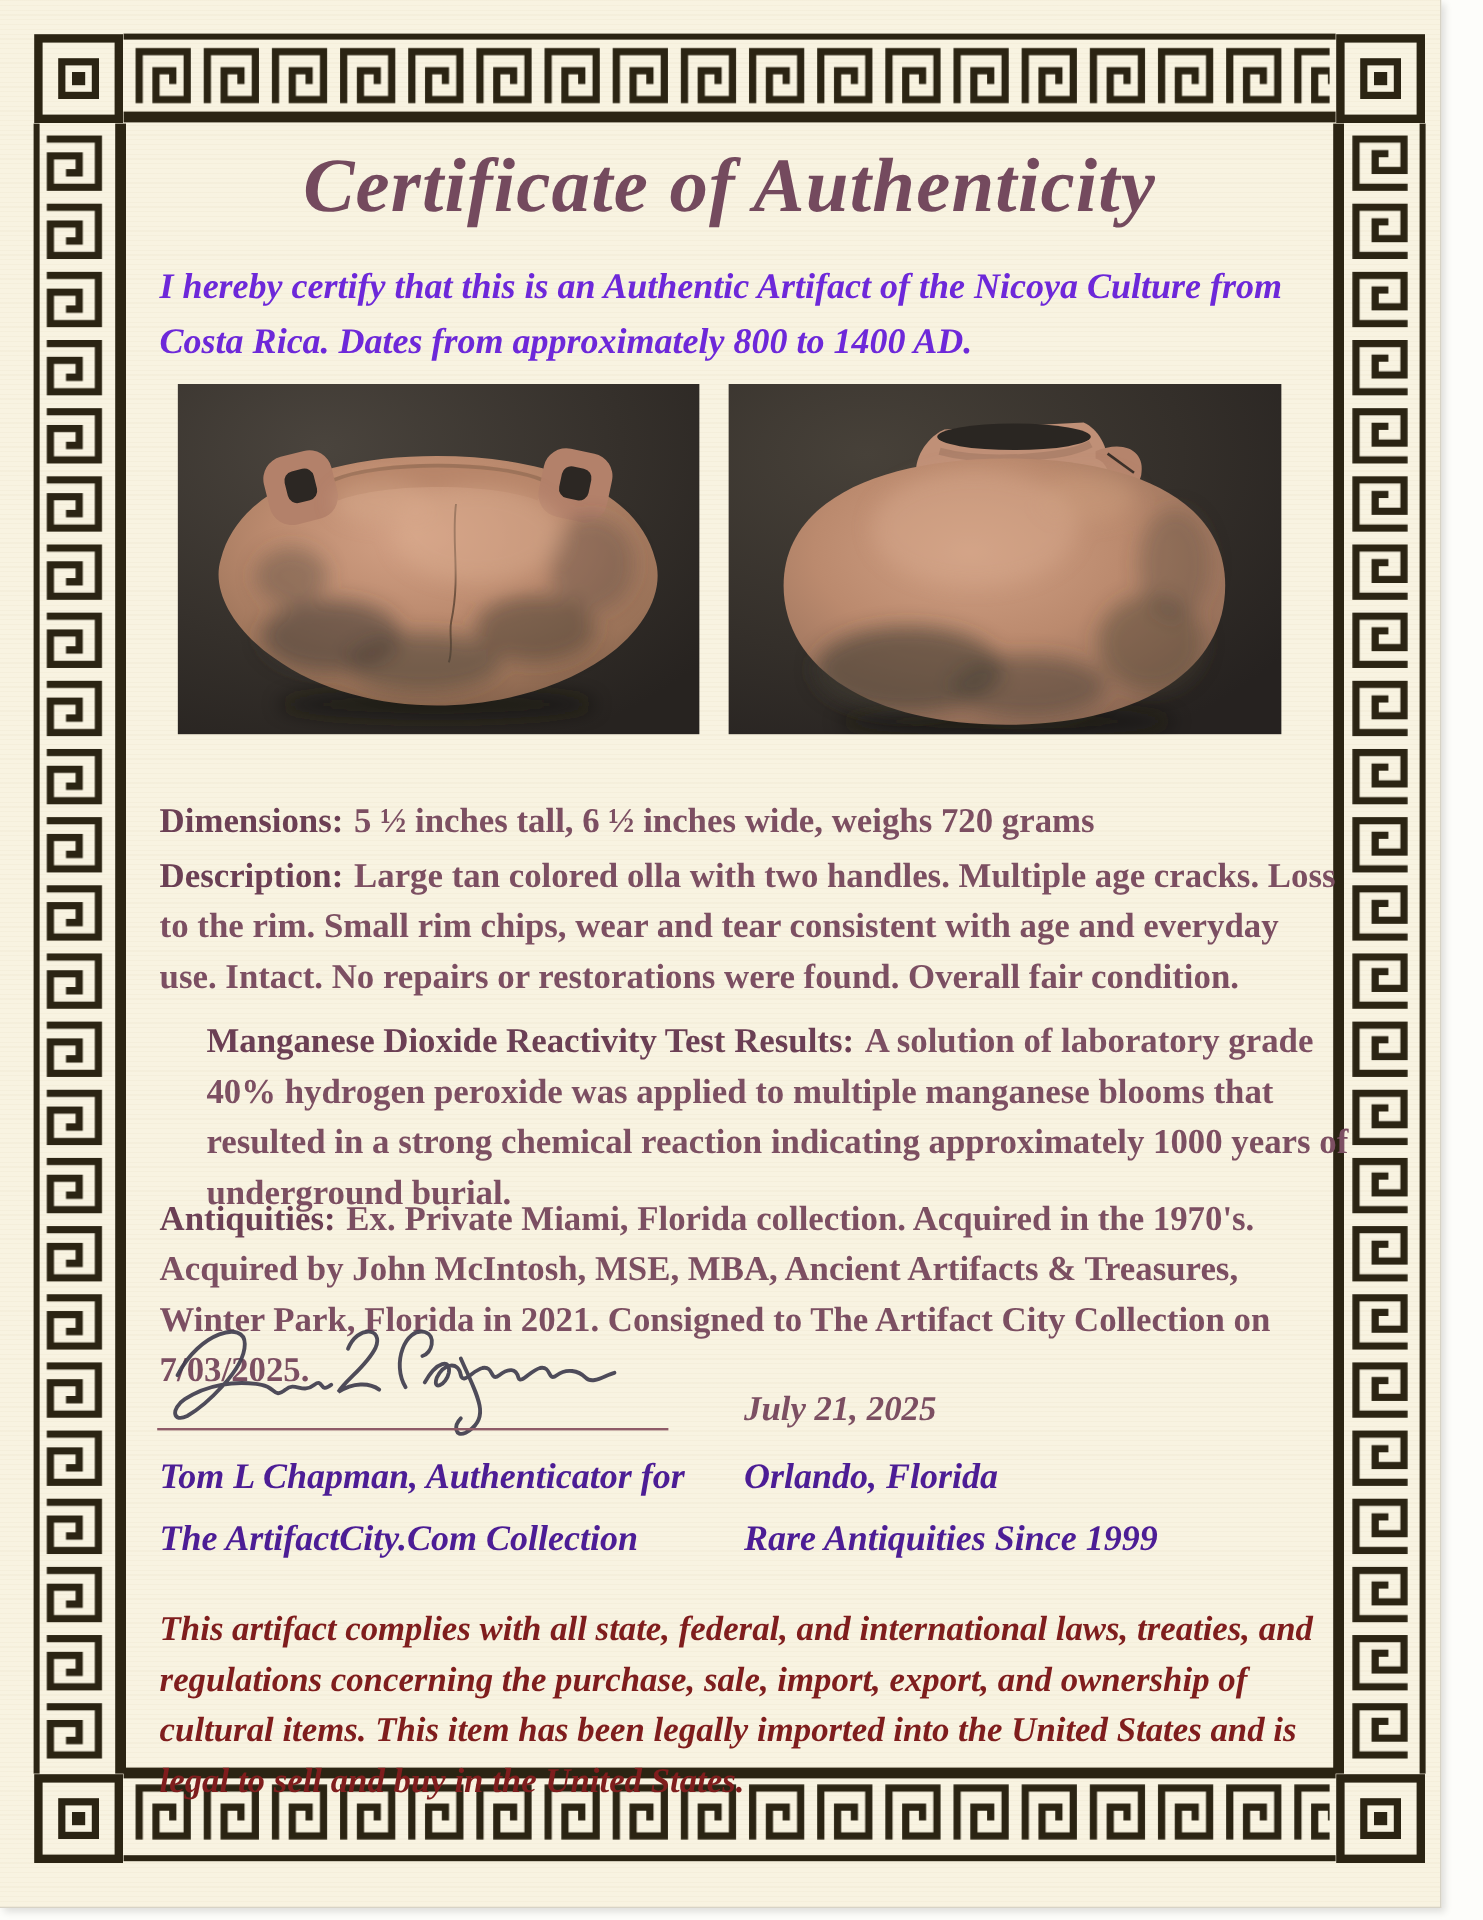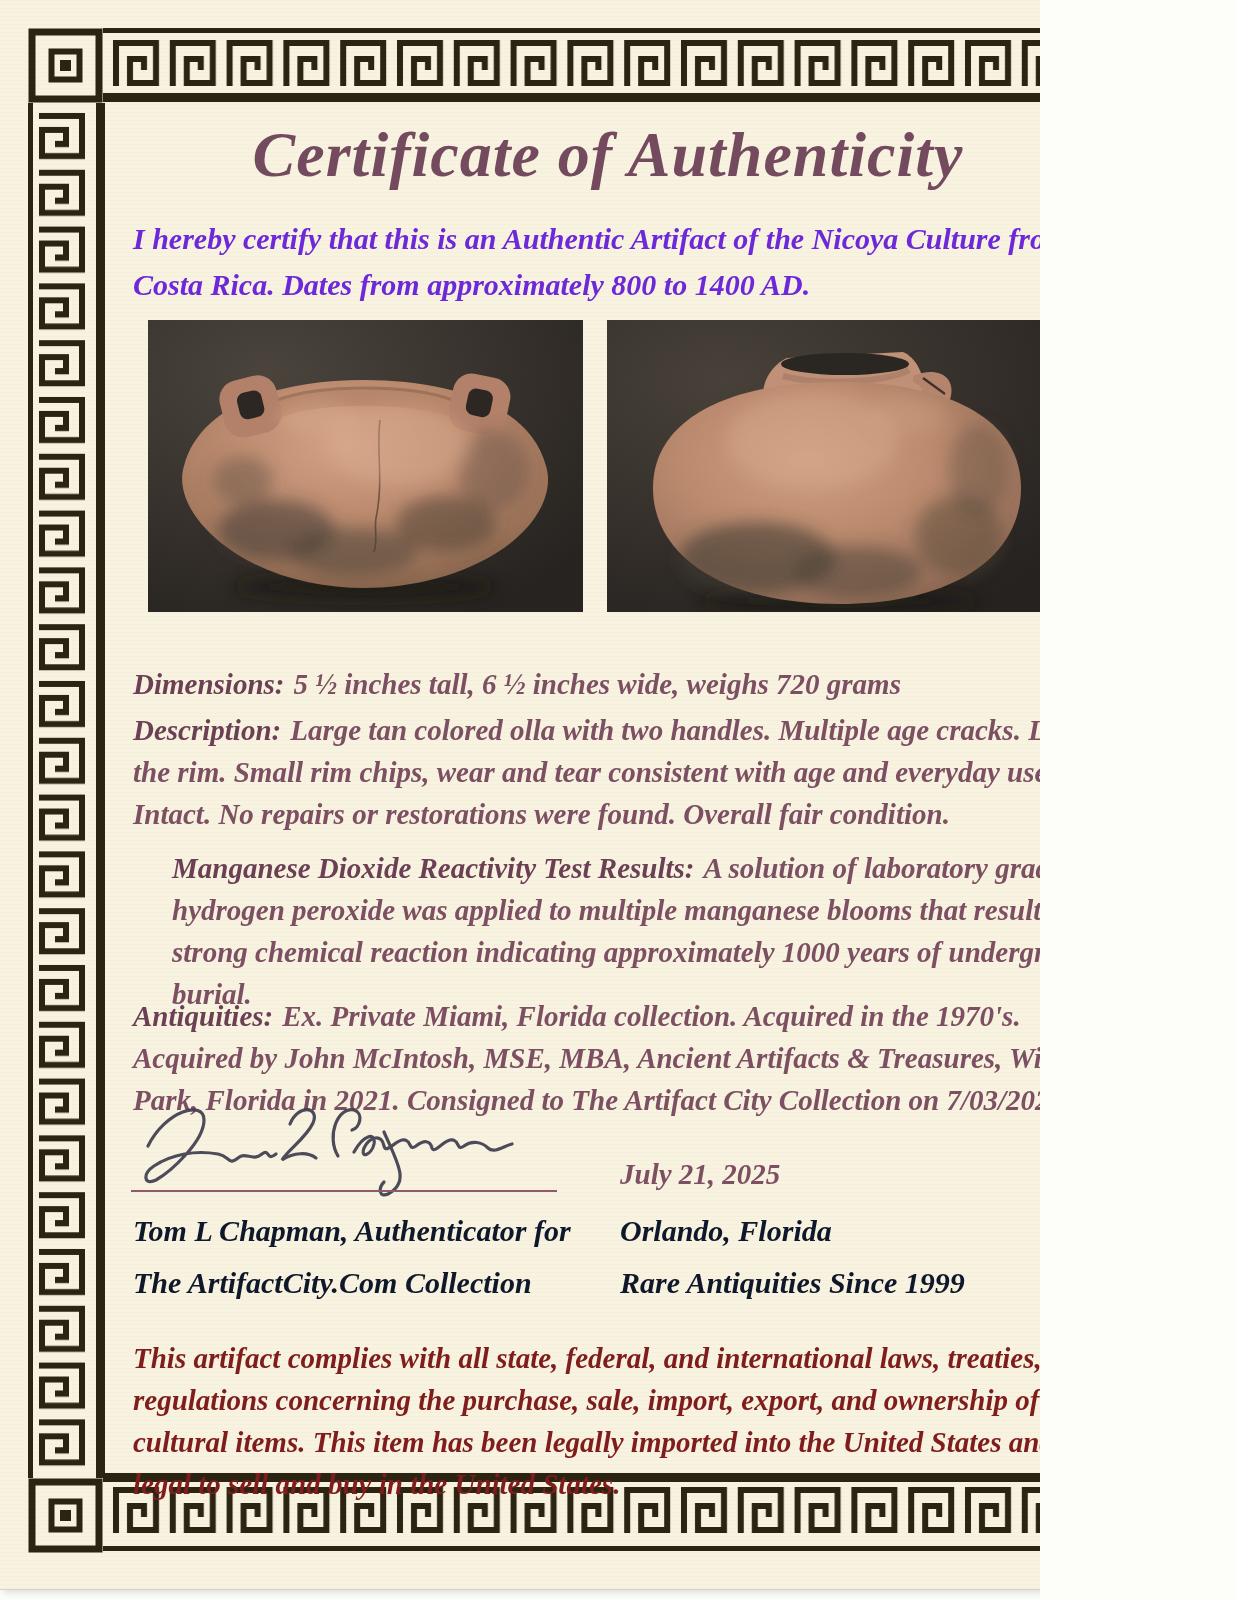--- a/index.html
+++ b/index.html
@@ -1,47 +1,47 @@
 <!DOCTYPE html>
 <html><head>
 <meta charset="utf-8">
 <style>
   html,body{margin:0;padding:0;background:#fdfdfa;}
-  .stage{position:relative;width:1040px;height:1600px;overflow:hidden;background:#fdfdfa;
+  .stage{position:relative;width:1236px;height:1600px;overflow:hidden;background:#fdfdfa;
          font-family:"Liberation Serif", serif;}
   .paper{position:absolute;left:0;top:0;width:1200px;height:1589px;
          background:#f8f3e1;
          border-right:1px solid #d7d3c6;border-bottom:1px solid #d7d3c6;
          box-shadow:3px 3px 6px rgba(0,0,0,.12);}
   .paper::after{content:"";position:absolute;inset:0;pointer-events:none;
          background:repeating-linear-gradient(0deg, rgba(214,200,166,.10) 0 1px, rgba(255,255,255,0) 1px 4px);}
   .border-svg{position:absolute;left:0;top:0;}
   .title{position:absolute;left:105px;top:118px;width:1006px;text-align:center;
          font-style:italic;font-weight:700;font-size:64px;letter-spacing:1px;color:#744a5e;}
   .intro{position:absolute;left:133px;top:216px;width:985px;
          font-style:italic;font-weight:700;font-size:30px;line-height:46px;color:#6d28d9;}
   .para{position:absolute;left:133px;width:985px;
-        font-style:italic;font-weight:700;font-size:29px;line-height:42px;color:#7c4f62;}
+        font-weight:700;font-size:29px;line-height:42px;color:#7c4f62;}
   .para .lbl{color:#6b3f54;margin-right:9px;}
   .p-dimensions{top:634px;}
   .p-description{top:680px;}
   .p-test{top:818px;margin-left:39px;}
   .p-provenance{top:966px;}
   .photo{position:absolute;top:320px;height:292px;}
   .photo-left{left:148px;width:435px;}
   .photo-right{left:607px;width:461px;}
   .photo svg{display:block;}
   .sig-scribble{position:absolute;left:132px;top:1100px;}
   .sig-line{position:absolute;left:131px;top:1190px;width:426px;height:2px;background:#8e5b68;}
   .sig-date{position:absolute;left:620px;top:1158px;
         font-style:italic;font-weight:700;font-size:29px;color:#7c4f62;}
   .row-signer{top:1214px;}
   .row-collection{top:1266px;}
   .sig-row{position:absolute;left:133px;width:985px;height:44px;
-        font-style:italic;font-weight:700;font-size:30px;color:#0f172a;}
+        font-style:italic;font-weight:700;font-size:30px;color:#4c1d95;}
   .sig-row .rcol{position:absolute;left:487px;top:0;}
   .legal{position:absolute;left:133px;top:1308px;width:985px;
         font-style:italic;font-weight:700;font-size:29px;line-height:42px;color:#7f1d1d;}
 </style>
 </head>
 <body>
 
 <div class="stage">
   <div class="paper"></div>
 

